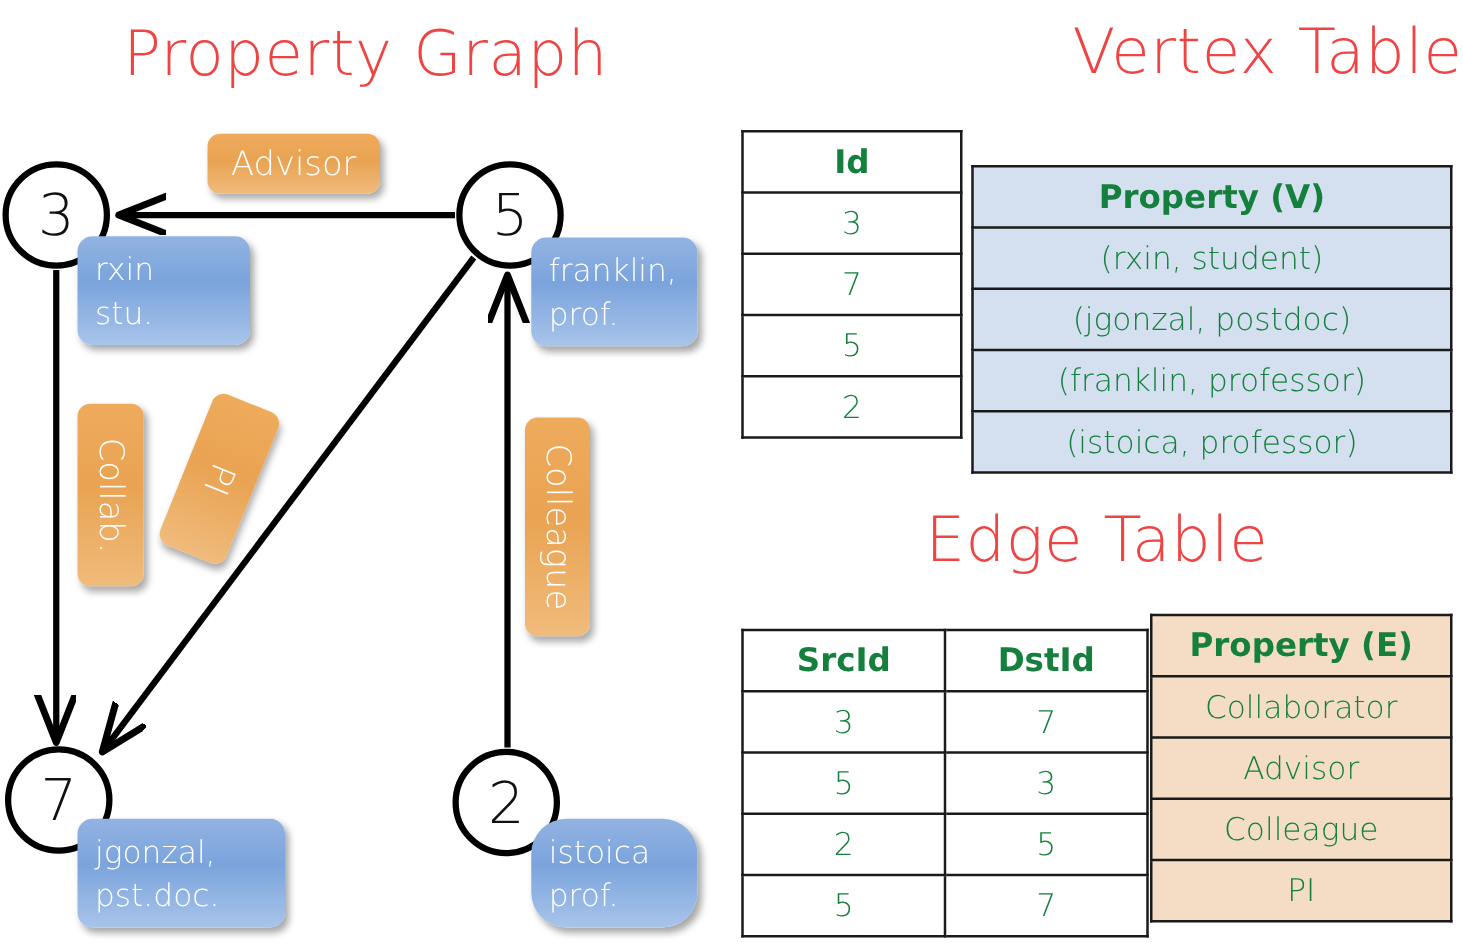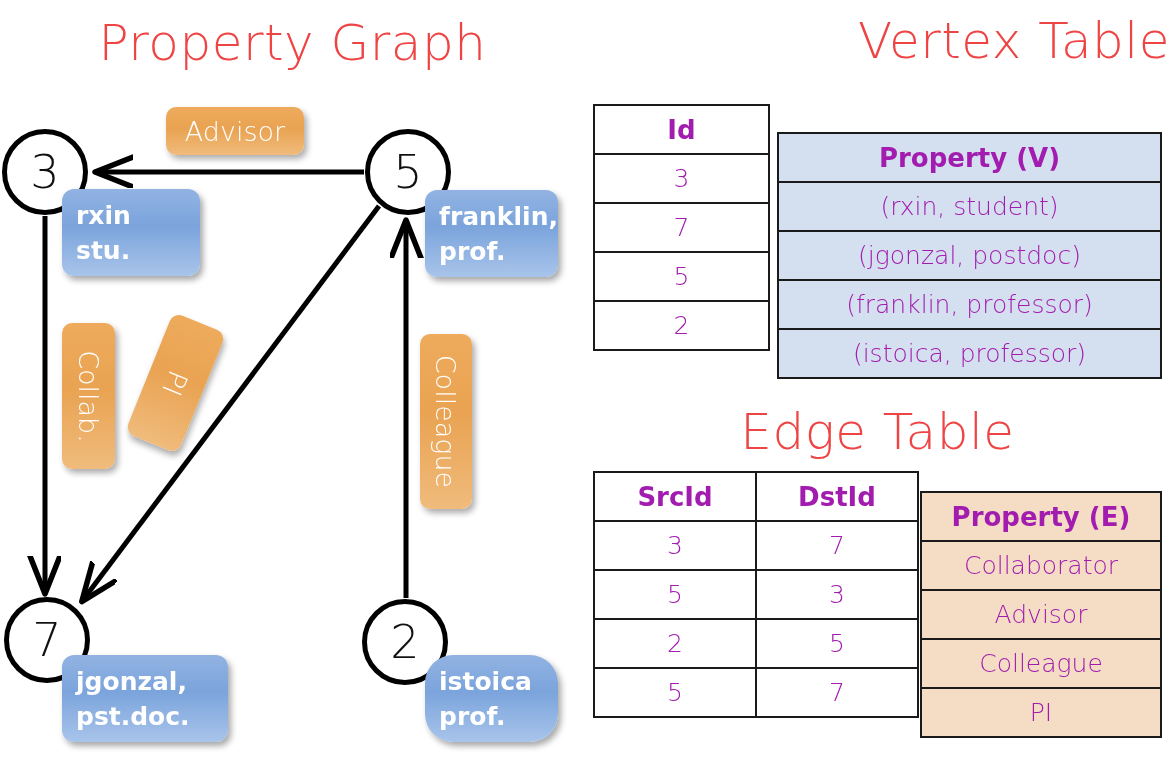--- a/index.html
+++ b/index.html
@@ -87,21 +87,21 @@
     font-size: 25px;
     line-height: 1.38;
     padding: 10px 0 0 14px;
     box-sizing: border-box;
     z-index: 8;
   }
   #prop-rxin      { left: 62px;  top: 189px; width: 138px; height: 87px; }
   #prop-franklin  { left: 425px; top: 190px; width: 133px; height: 87px; }
   #prop-jgonzal   { left: 62px;  top: 655px; width: 166px; height: 87px; }
   #prop-istoica   { left: 425px; top: 655px; width: 133px; height: 87px; border-radius: 28px; }
-  .prop-line { display: block; font-weight: bold; }
+  .prop-line { display: block; }
 
   
   .edge-label {
     position: absolute;
     border-radius: 10px;
     background: linear-gradient(to bottom, #eeab5c 0%, #e9a352 45%, #f0bb7c 100%);
     box-shadow: 3px 4px 6px rgba(0,0,0,0.33);
     color: #ffffff;
     font-family: "DejaVu Sans", sans-serif;
     font-weight: 300;
@@ -138,21 +138,21 @@
     white-space: nowrap;
   }
 
   
   .tbl {
     position: absolute;
     border-collapse: collapse;
     font-family: "DejaVu Sans", sans-serif;
     font-weight: 300;
     font-size: 25px;
-    color: #a21caf;
+    color: #15803d;
     table-layout: fixed;
     border-radius: 15px;
   }
   .tbl td, .tbl th {
     border: 2px solid #1a1a1a;
     text-align: center;
     padding: 0;
     height: 47px;
     font-weight: 300;
   }
@@ -161,21 +161,21 @@
     font-size: 26px;
   }
 
   
   #vertex-id-table   { left: 593px; top: 104px; width: 177px; }
   
   #vertex-prop-table { left: 777px; top: 104px; width: 385px; margin-top: 28px; }
   #vertex-prop-table td, #vertex-prop-table th { background: #d4dfef; }
 
   
-  #edge-ids-table    { left: 593px; top: 471px; width: 320px; }
+  #edge-ids-table    { left: 593px; top: 503px; width: 320px; }
   #edge-ids-table td, #edge-ids-table th { width: 160px; }
   
   #edge-prop-table   { left: 920px; top: 491px; width: 242px; }
   #edge-prop-table td, #edge-prop-table th { background: #f4ddc4; }
 </style>
 </head>
 <body>
 
 <div id="title-property-graph" class="title">Property Graph</div>
 

